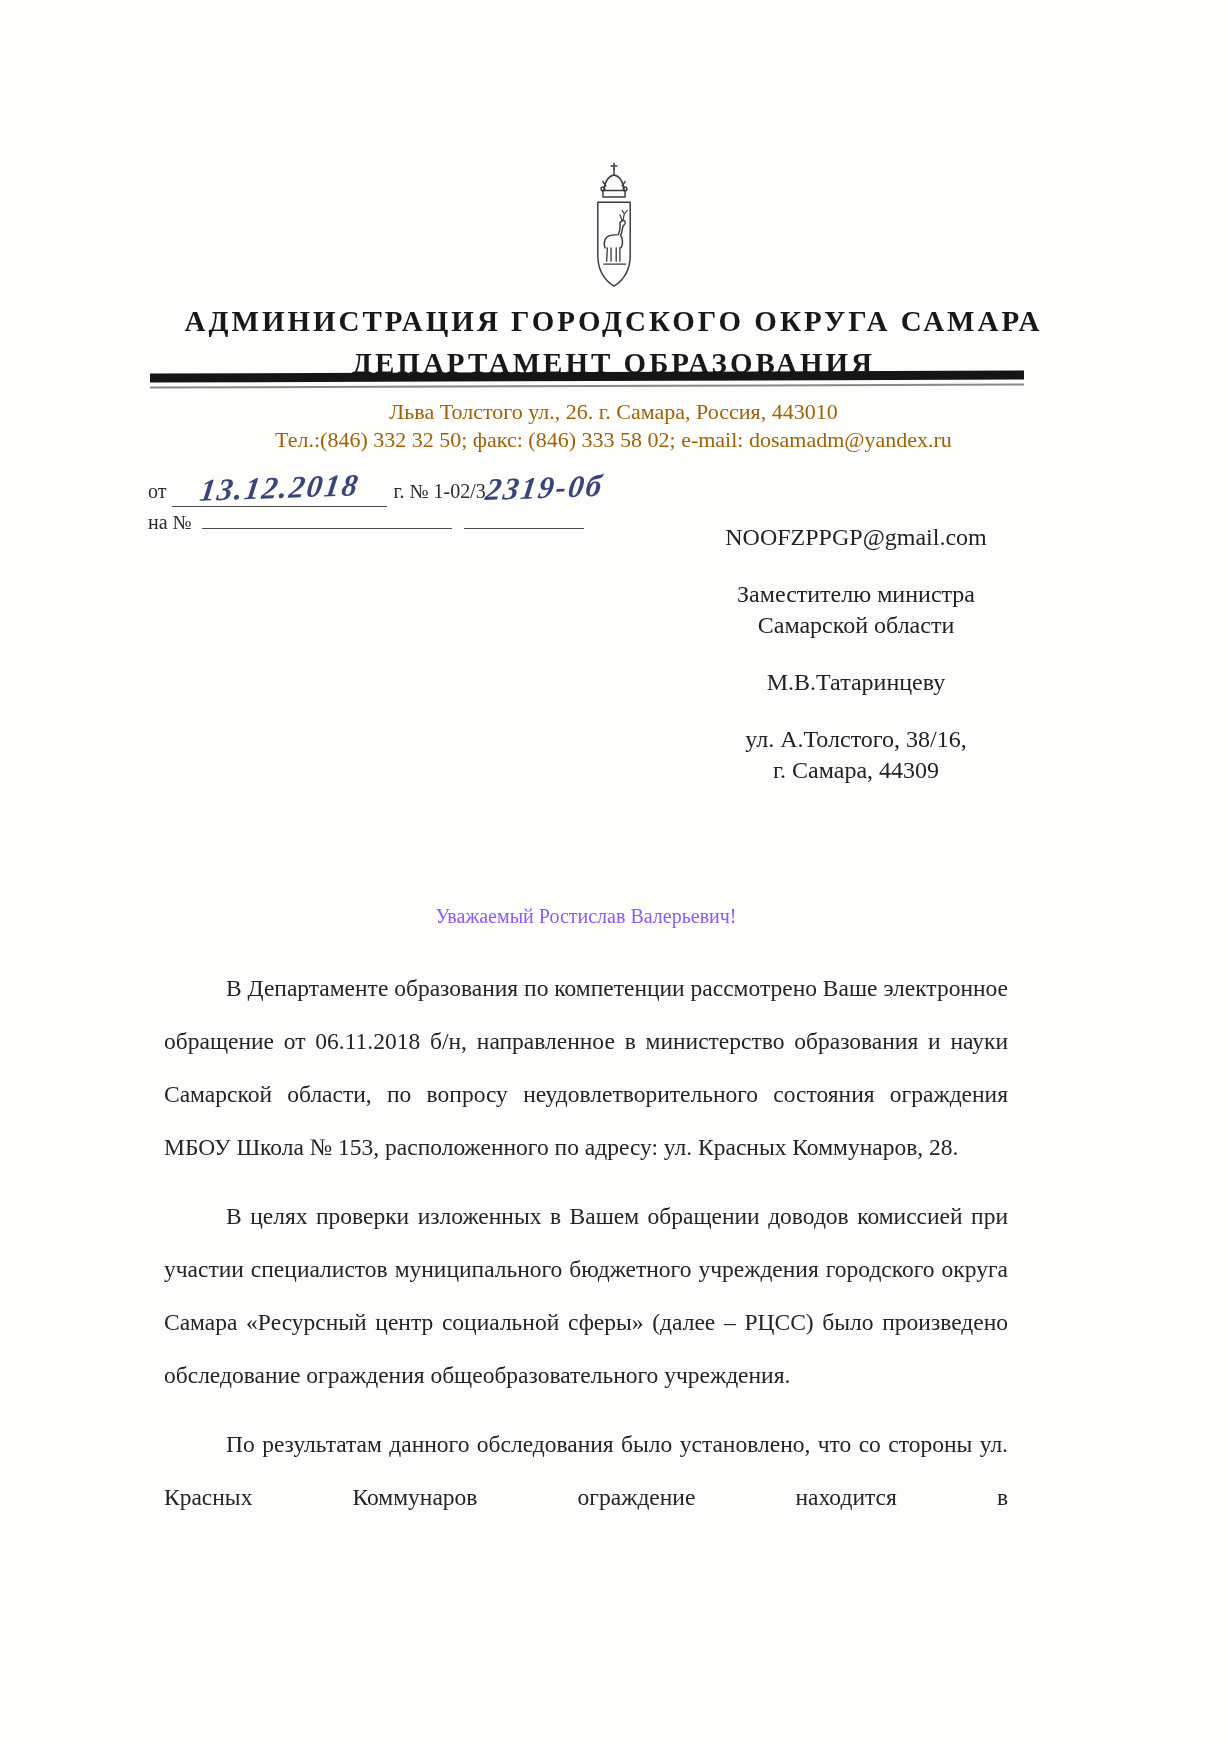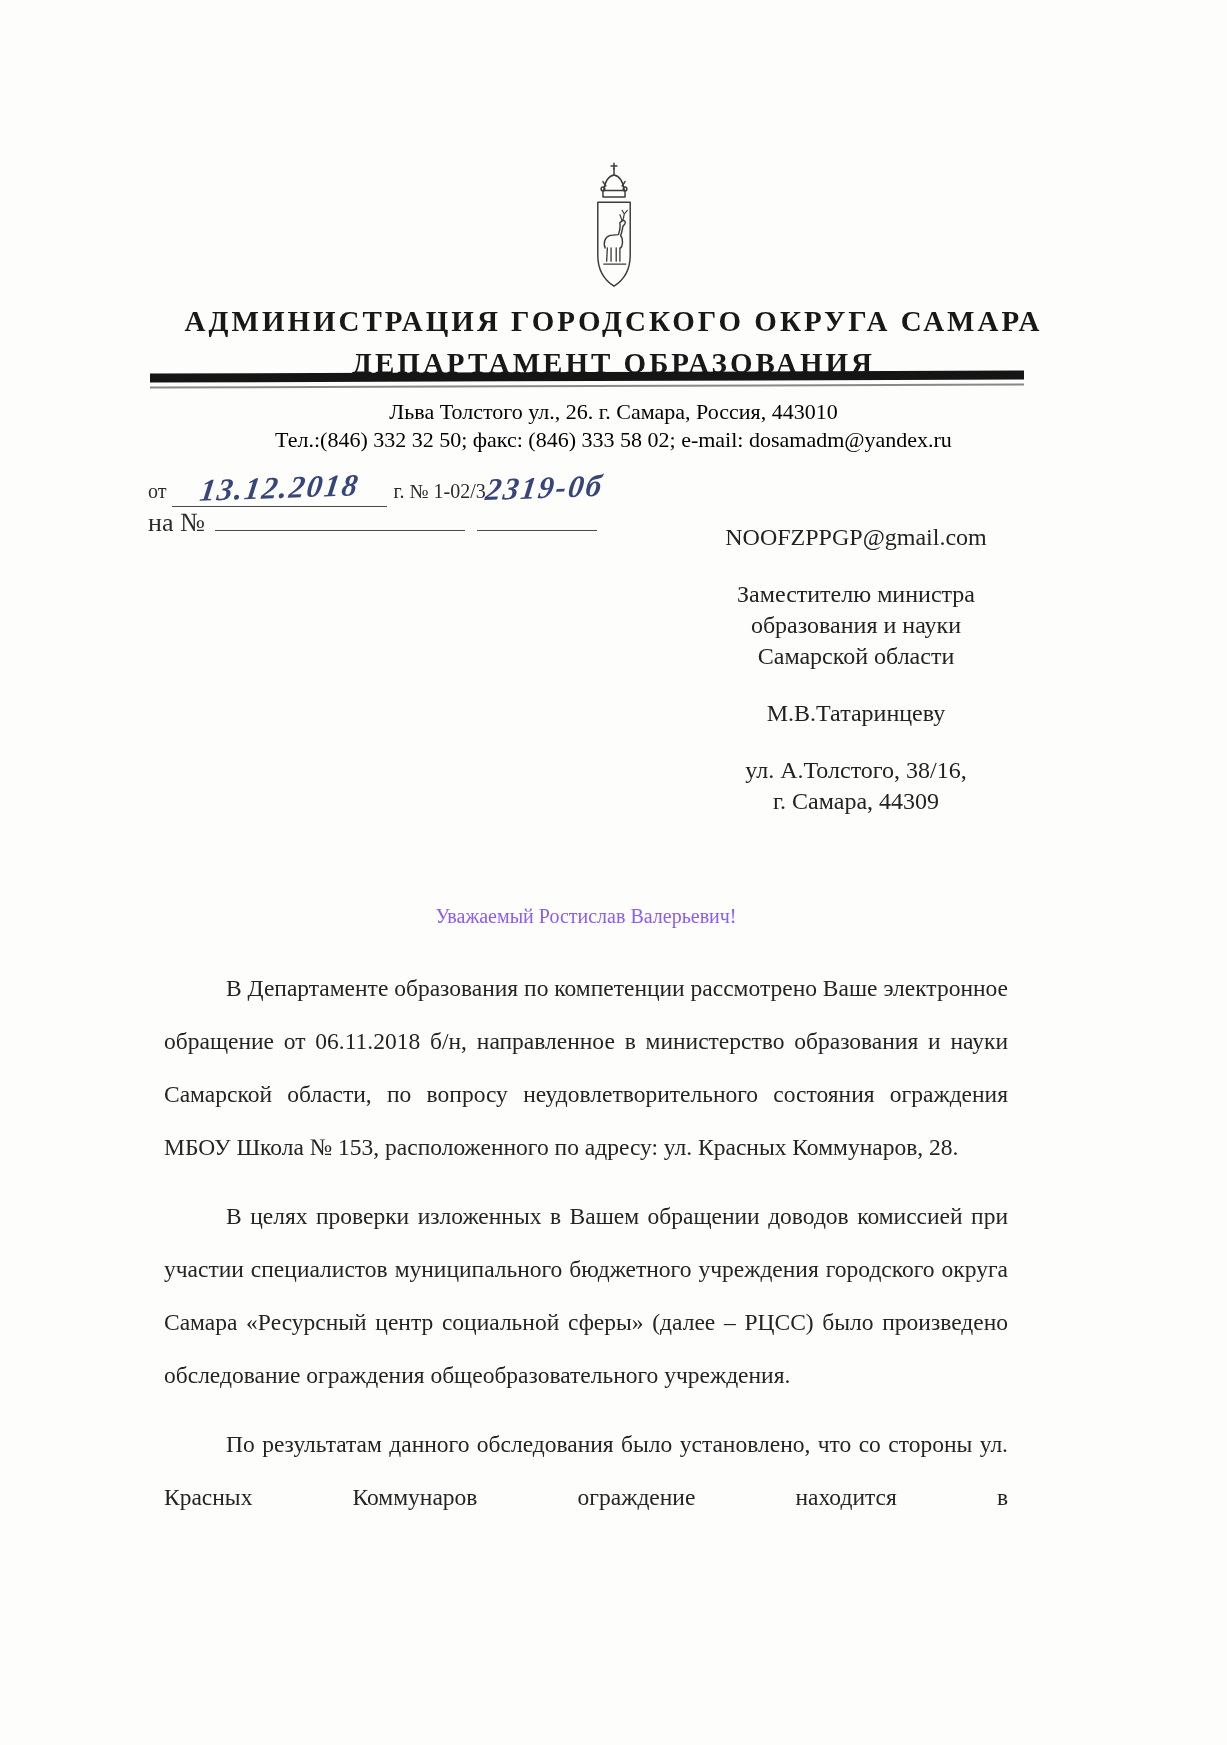--- a/index.html
+++ b/index.html
@@ -32,21 +32,21 @@
   }
   .rule-thin{
     position:absolute;top:385px;left:150px;width:874px;height:2px;
     background:#2a2a2a;opacity:.55;
     transform:rotate(-0.2deg);
   }
   
   .addr{
     position:absolute;top:398px;left:0;right:0;
     text-align:center;font-size:22px;line-height:28px;
-    color:#000000;
+    color:#a16207;
   }
   
   .ref-row{
     position:absolute;top:470px;left:148px;width:620px;
     font-size:20px;color:#2b2b2b;white-space:nowrap;
   }
   .ref-label{display:inline-block;}
   .hand{
     display:inline-block;
     font-style:italic;font-weight:600;
@@ -56,21 +56,21 @@
     letter-spacing:2px;
   }
   .u-date{
     display:inline-block;width:215px;text-align:center;
     border-bottom:1.5px solid #4a4a4a;
     margin:0 6px;vertical-align:baseline;
   }
   .num-printed{font-size:20px;}
   .na-row{
     position:absolute;top:508px;left:148px;width:620px;
-    font-size:26px;color:#2b2b2b;
+    font-size:20px;color:#2b2b2b;
   }
   .u-blank{
     display:inline-block;height:20px;
     border-bottom:1.5px solid #4a4a4a;vertical-align:baseline;
   }
   .u-blank.w1{width:250px;margin-left:10px;}
   .u-blank.w2{width:120px;margin-left:12px;}
   
   .recipient{
     position:absolute;top:522px;left:688px;width:336px;
@@ -134,21 +134,20 @@
   <div class="na-row">
     <span>на №</span><span class="u-blank w1"></span><span class="u-blank w2"></span>
   </div>
 
   <div class="recipient">
     <div class="grp">
       <div>NOOFZPPGP@gmail.com</div>
     </div>
     <div class="grp">
       <div>Заместителю министра</div>
-      <div>образования и науки</div>
       <div>Самарской области</div>
     </div>
     <div class="grp">
       <div>М.В.Татаринцеву</div>
     </div>
     <div class="grp">
       <div>ул. А.Толстого, 38/16,</div>
       <div>г. Самара, 44309</div>
     </div>
   </div>

